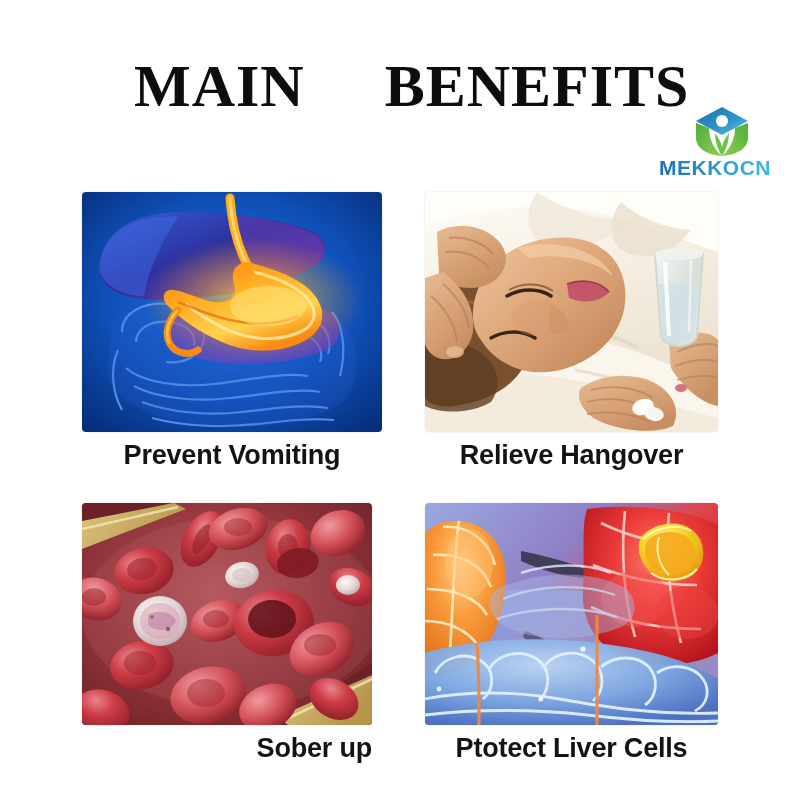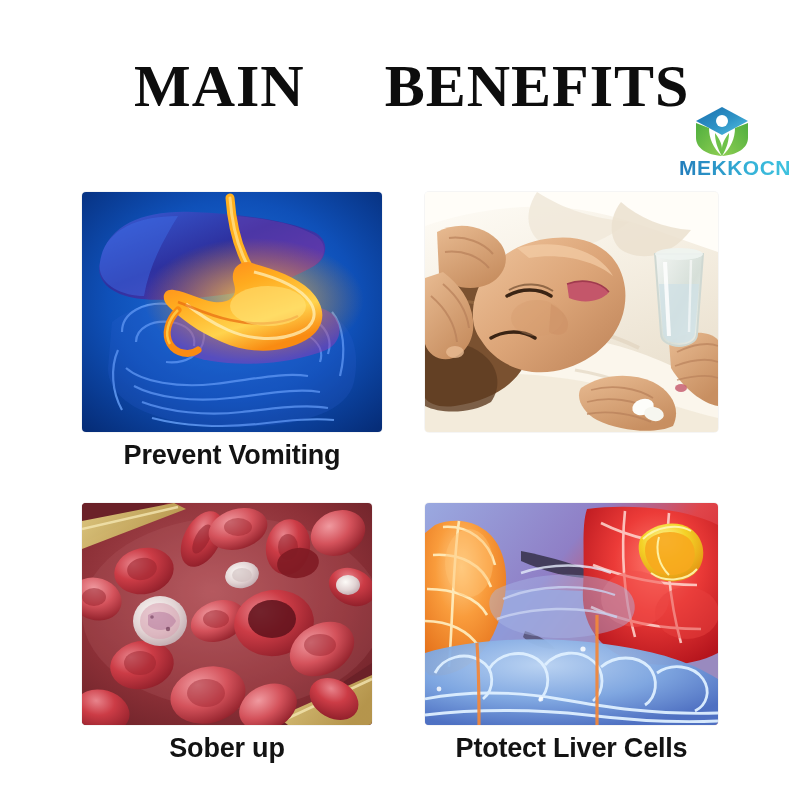--- a/index.html
+++ b/index.html
@@ -48,21 +48,21 @@
     left: 32px;
     top: 0px;
     width: 62px;
     height: 54px;
   }
   #brand-wordmark {
     position: absolute;
     left: 0;
     top: 52px;
     width: 132px;
-    text-align: right;
+    text-align: left;
     font-family: "Liberation Sans", sans-serif;
     font-weight: bold;
     font-size: 21px;
     letter-spacing: 0.5px;
     background: linear-gradient(90deg, #1c6fb5 0%, #2a8fc4 35%, #35b3d8 70%, #3fc3df 100%);
     -webkit-background-clip: text;
     background-clip: text;
     color: transparent;
     -webkit-text-fill-color: transparent;
   }
@@ -94,21 +94,21 @@
   #card-prevent-vomiting .benefit-label { left: 0; top: 248px; width: 300px; text-align: center; }
 
   
   #card-relieve-hangover { left: 425px; top: 192px; width: 293px; height: 292px; }
   #card-relieve-hangover .benefit-photo { width: 293px; height: 240px; }
   #card-relieve-hangover .benefit-label { left: 0; top: 248px; width: 293px; text-align: center; }
 
   
   #card-sober-up { left: 82px; top: 503px; width: 290px; height: 280px; }
   #card-sober-up .benefit-photo { width: 290px; height: 222px; }
-  #card-sober-up .benefit-label { left: 0; top: 230px; width: 290px; text-align: center; }
+  #card-sober-up .benefit-label { left: 0; top: 230px; width: 290px; text-align: right; }
 
   
   #card-protect-liver { left: 425px; top: 503px; width: 344px; height: 280px; padding-left: 26px; }
   #card-protect-liver .benefit-photo { width: 293px; height: 222px; }
   #card-protect-liver .benefit-label { left: 0; top: 230px; width: 293px; text-align: center; }
 
   .photo-svg { display: block; width: 100%; height: 100%; }
 </style>
 </head>
 <body>
@@ -318,20 +318,21 @@
       <ellipse cx="256" cy="196" rx="6" ry="4" fill="#c4566a" opacity="0.8"></ellipse>
 
       <path d="M230 62 L278 62 L272 142 C272 150 262 154 254 154 C246 154 236 150 236 142 Z" fill="url(#glassG)" stroke="#cfd8d2" stroke-width="2"></path>
       <path d="M234 92 L274 92 L270 140 C270 148 262 151 254 151 C246 151 238 148 238 140 Z" fill="#cfe0e6" opacity="0.75"></path>
       <path d="M240 70 L244 144" stroke="#ffffff" stroke-width="4" opacity="0.85"></path>
       <path d="M266 68 L264 140" stroke="#ffffff" stroke-width="2.4" opacity="0.6"></path>
       <ellipse cx="254" cy="62" rx="24" ry="6" fill="#eef4f1" opacity="0.9"></ellipse>
     </svg>
   </div>
 
+  <div class="benefit-label">Relieve Hangover</div>
 </div>
 
 <div class="benefit-card" id="card-sober-up">
 
   <div class="benefit-photo">
     <svg class="photo-svg" viewBox="0 0 290 222" preserveAspectRatio="none" xmlns="http://www.w3.org/2000/svg">
       <defs>
         <radialGradient id="plasmaG" cx="45%" cy="40%" r="85%">
           <stop offset="0%" stop-color="#b2555b"></stop>
           <stop offset="55%" stop-color="#8e3138"></stop>

